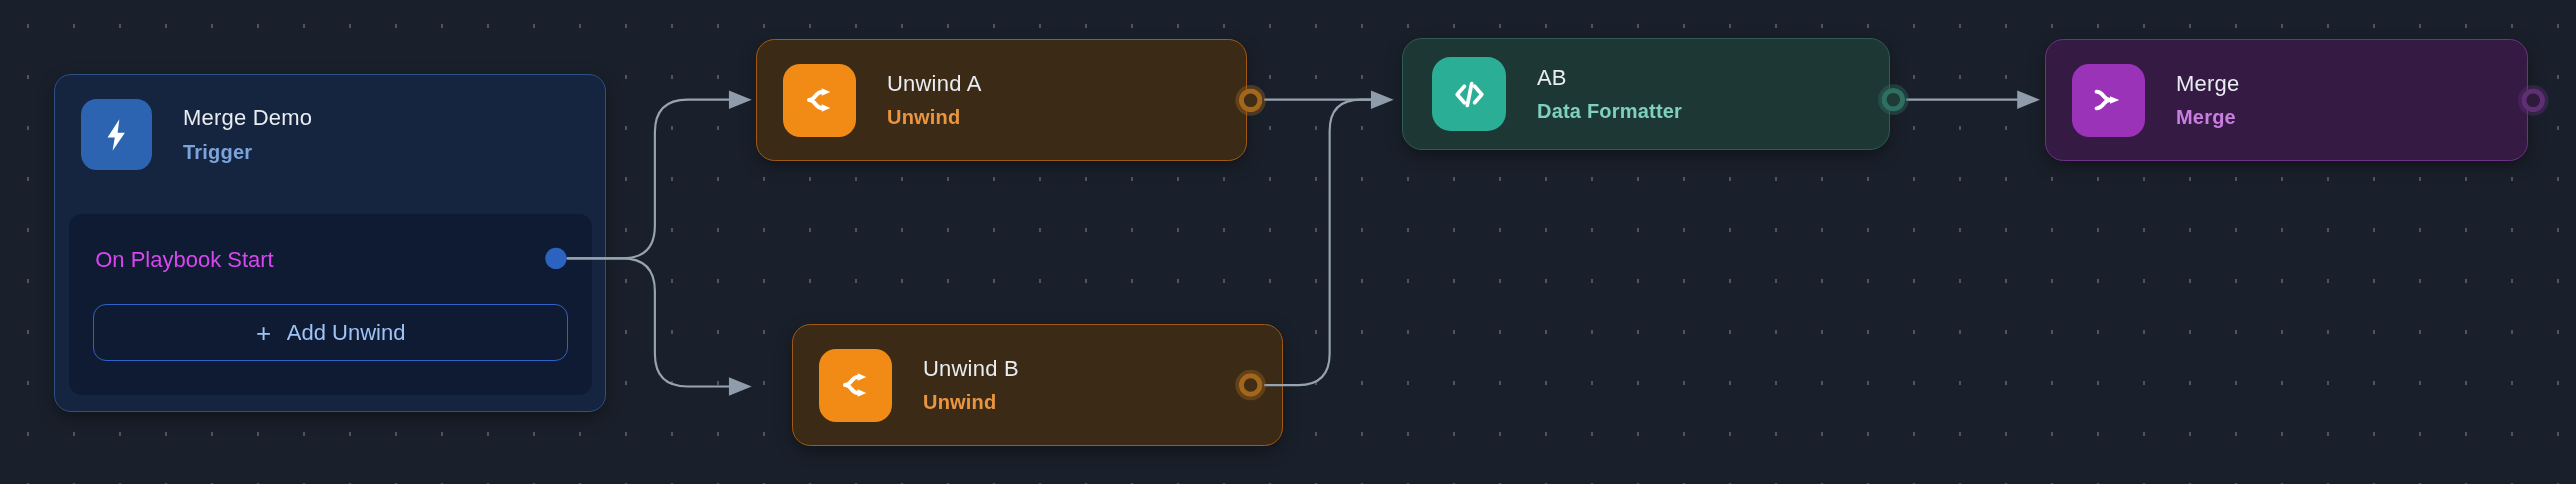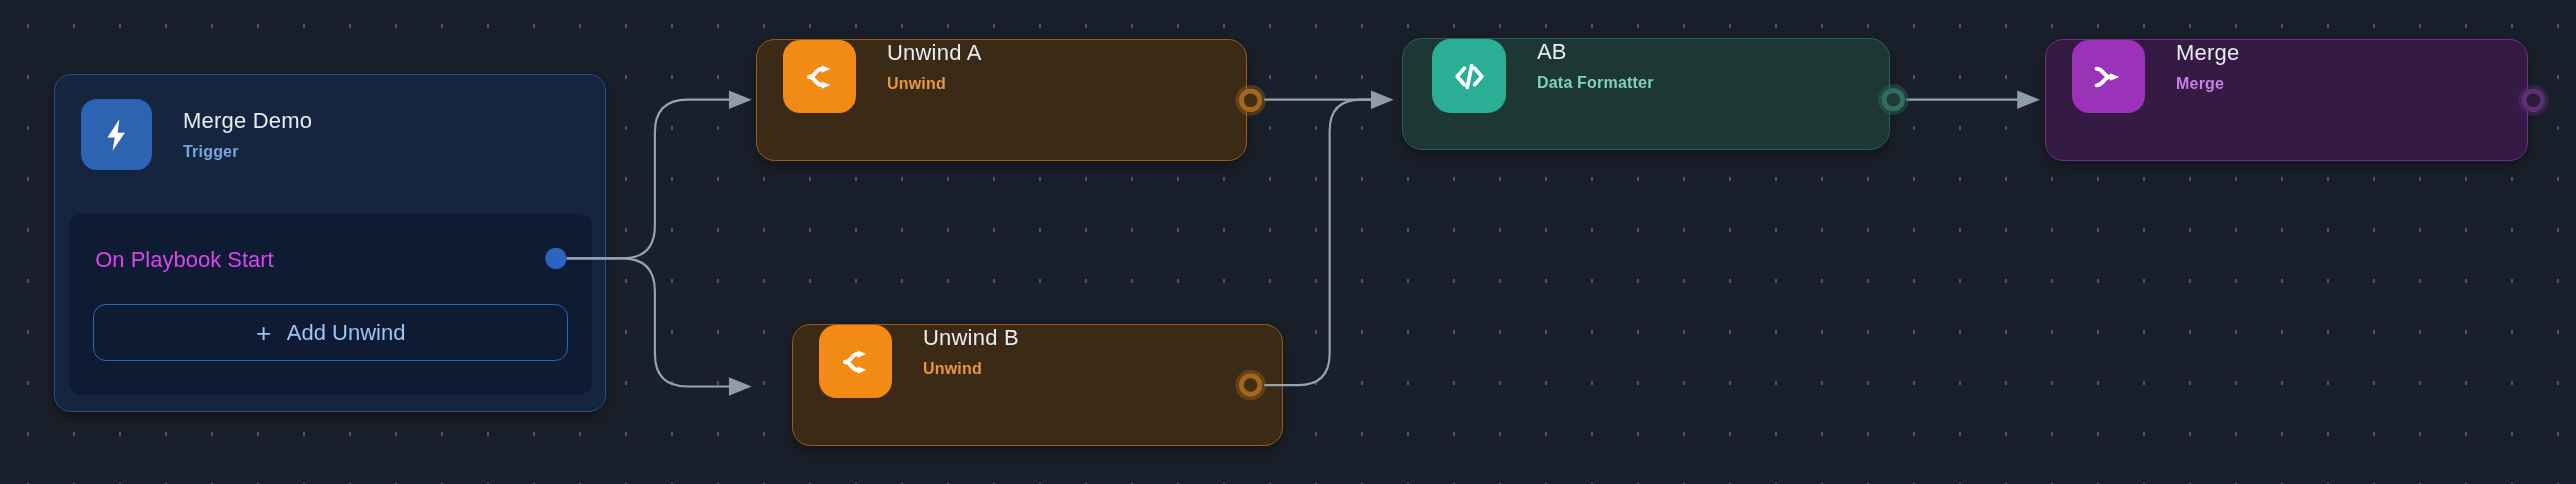--- a/index.html
+++ b/index.html
@@ -9,31 +9,31 @@
     background-color:#1a202b;
     background-image:radial-gradient(ellipse 1.7px 3.4px at 28px 26px, #51544f 0%, #51544f 70%, rgba(81,84,79,0) 78%);
     background-size:46px 51px;
     overflow:hidden;
     font-family:"Liberation Sans", sans-serif;
   }
   .node{
     position:absolute;
     border-radius:18.5px;
     box-shadow:0 5.7px 15.7px rgba(0,0,0,.38);
-    display:flex;
+    display:flex;align-items:center;
     box-sizing:border-box;
   }
   .node .icon-tile{
     flex:0 0 auto;
     width:73px;height:73px;border-radius:17px;
     display:flex;align-items:center;justify-content:center;
   }
   .node .texts{display:flex;flex-direction:column;gap:9.3px;margin-left:31px;}
   .node .title{font-size:22px;color:#e9edf2;letter-spacing:0.2px;}
-  .node .subtitle{font-size:16px;font-weight:bold;letter-spacing:0.2px;}
+  .node .subtitle{font-size:20px;font-weight:bold;letter-spacing:0.2px;}
 
   
   .trigger-node{
     left:54px;top:74px;width:552px;height:338px;
     background:#15243f;border:1.4px solid #2d5086;border-radius:17px;
     display:block;
   }
   .trigger-head{display:flex;align-items:center;margin:24px 0 0 26px;}
   .trigger-head .icon-tile{width:71px;height:71px;border-radius:15.7px;background:#2c64b2;}
   .trigger-panel{

